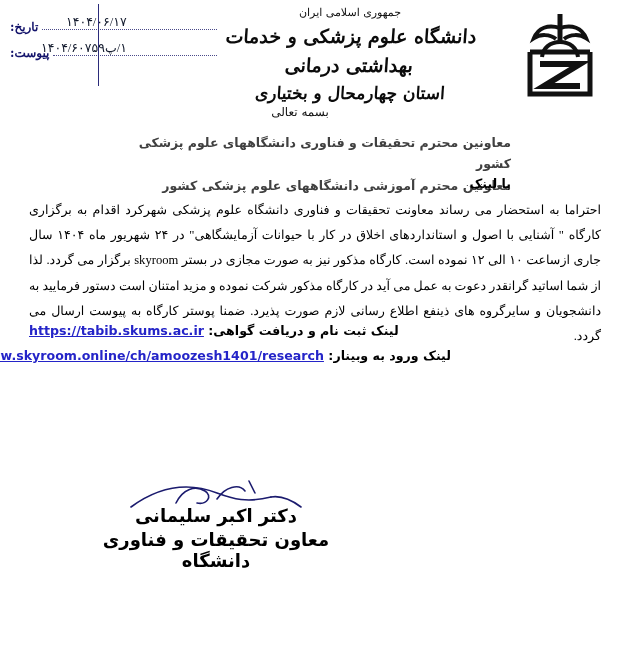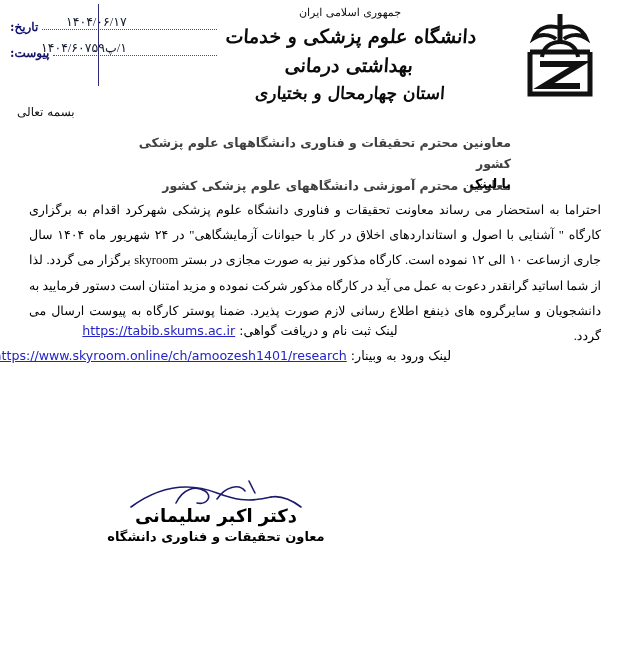--- a/index.html
+++ b/index.html
@@ -121,25 +121,24 @@
     width: 100px;
     height: 96px;
   }
 
   
   .basmala {
     position: absolute;
     top: 105px;
     left: 0;
     width: 600px;
-    text-align: left;
+    text-align: center;
     font-size: 12px;
     font-family: "DejaVu Serif", serif;
     color: #111;
-    padding-left: 17px;
   }
 
   .addressees {
     position: absolute;
     top: 132px;
     right: 120px;
     width: 400px;
     direction: rtl;
     text-align: right;
     font-size: 12.5px;
@@ -179,22 +178,23 @@
     right: 30px;
     width: 572px;
     direction: rtl;
     font-size: 12.6px;
     line-height: 2.0;
     color: #000;
   }
   .link-row {
     display: block;
     white-space: nowrap;
-    text-align: center;
+    text-align: left;
     padding-right: 150px;
+    font-weight: bold;
   }
   .link-row .lbl { color: #000; }
   a.doc-link {
     color: #2424c8;
     text-decoration: underline;
     direction: ltr;
     unicode-bidi: embed;
     display: inline-block;
   }
 
@@ -214,21 +214,21 @@
     width: 190px;
     height: 40px;
   }
   .sig-name {
     font-size: 18px;
     font-weight: bold;
     color: #000;
     margin-bottom: 3px;
   }
   .sig-title {
-    font-size: 13px;
+    font-size: 18px;
     font-weight: bold;
     color: #000;
   }
 </style>
 </head>
 <body>
 
 <div class="page">
 
   <div class="letterhead">

